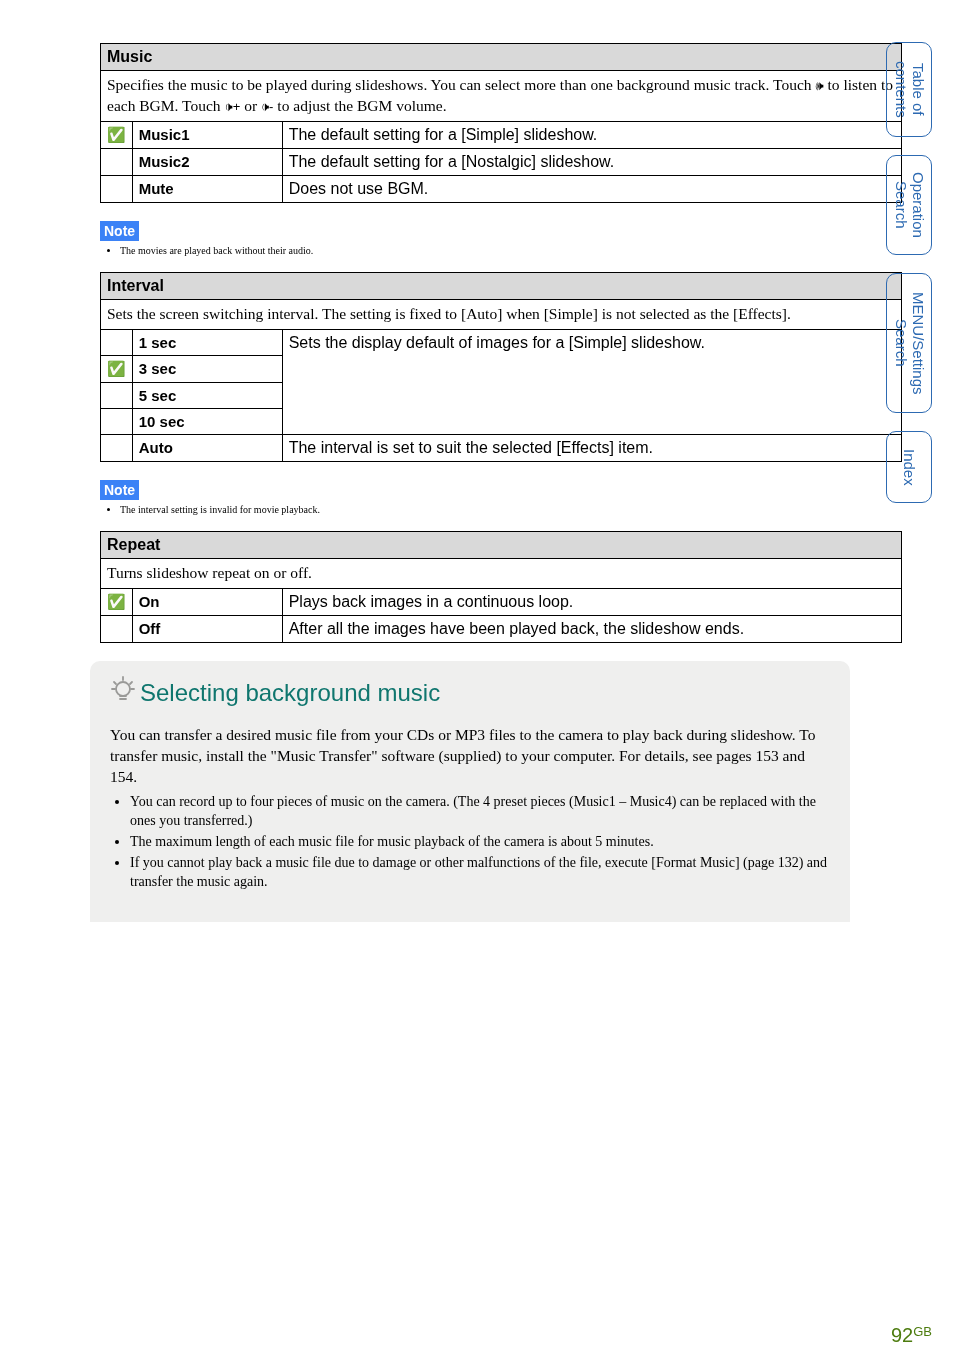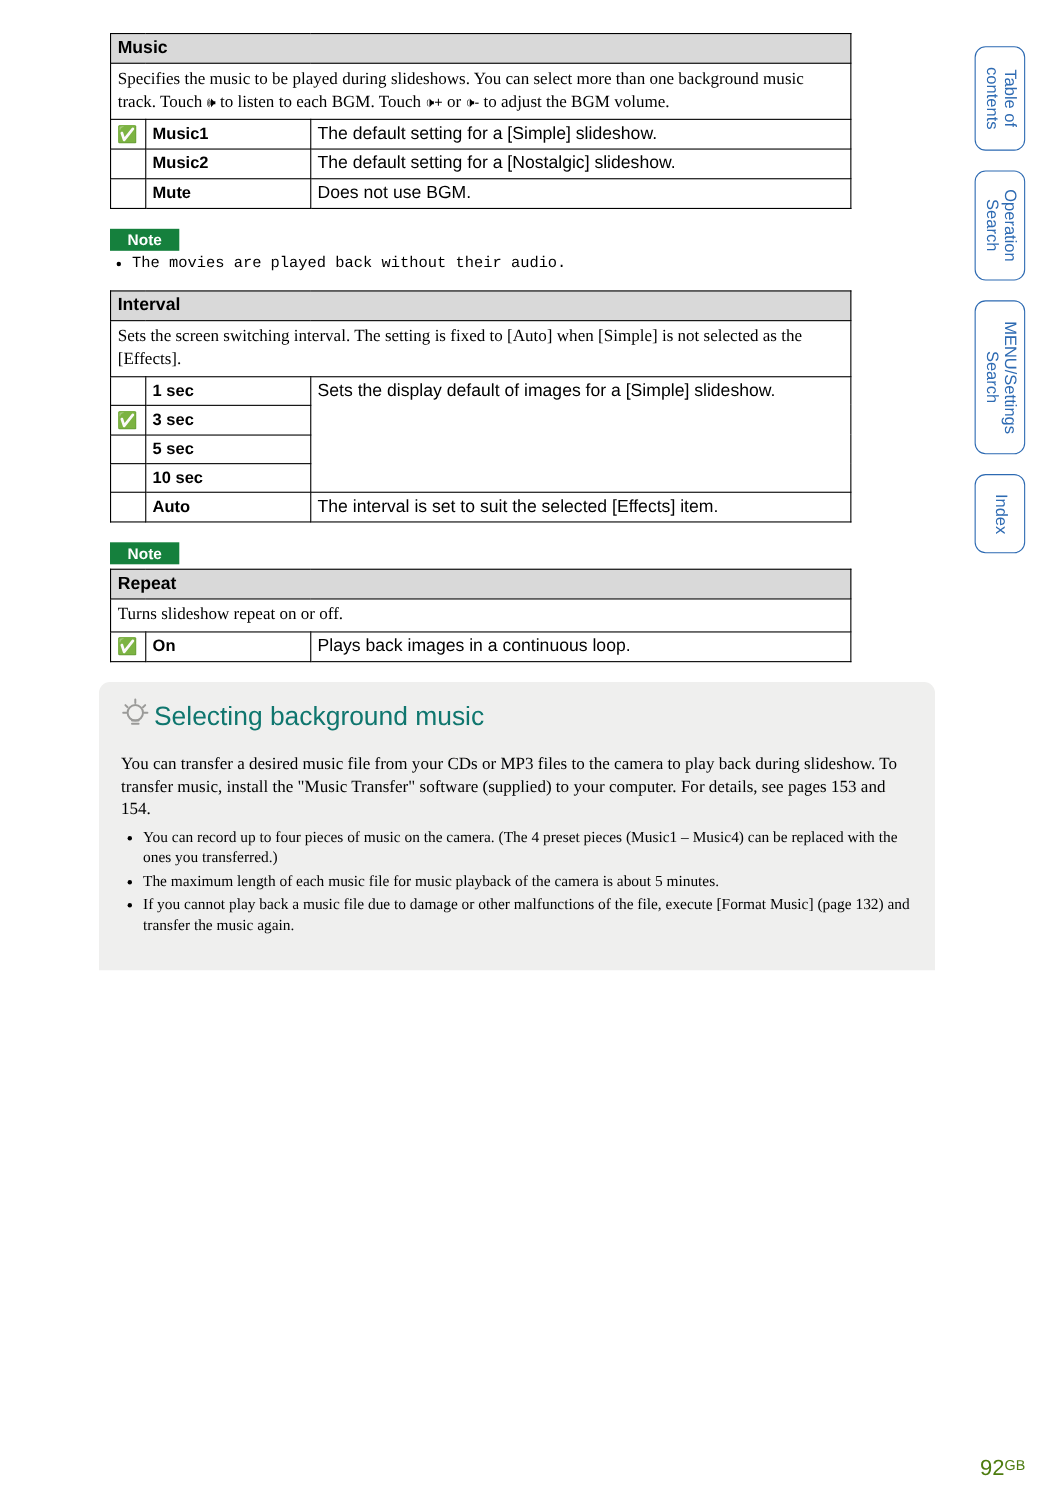--- a/index.html
+++ b/index.html
@@ -43,23 +43,24 @@
     text-align: center;
   }
   .tab.h1 { height: 95px; }
   .tab.h2 { height: 100px; }
   .tab.h3 { height: 140px; }
   .tab.h4 { height: 72px; }
 
   
   table.box {
     border-collapse: collapse;
-    width: 674px;
+    width: 802px;
     margin-bottom: 12px;
     border: 1.3px solid #000;
+    margin-top: 13px;
   }
   table.box td, table.box th {
     border: 1px solid #000;
     padding: 4px 6px;
     vertical-align: top;
     text-align: left;
   }
   .sec-head {
     background: #d9d9d9;
     font-weight: bold;
@@ -70,37 +71,37 @@
     font-family: Georgia, 'Times New Roman', serif;
     font-size: 15.5px;
     line-height: 1.35;
   }
   .chk-col { width: 26px; text-align: center; font-size: 15px; }
   .key-col { width: 150px; font-weight: bold; font-family: Arial, sans-serif; font-size: 15px; }
   .val-col { font-family: Liberation Sans, sans-serif; font-size: 16px; }
 
   .note-tag {
     display: inline-block;
-    background: #15803d;
+    background: #3b82f6;
     color: #fff;
     font-weight: bold;
-    padding: 2px 16px;
+    padding: 2px 4px;
     font-size: 14px;
     margin-top: 6px;
     margin-bottom: 4px;
   }
   ul.notes {
     list-style: disc;
     margin-left: 12px;
     padding-left: 8px;
     margin-bottom: 16px;
   }
   ul.notes li {
-    font-family: Liberation Mono, monospace;
-    font-size: 14px;
+    font-family: Liberation Serif, serif;
+    font-size: 10px;
   }
 
   .tip-box {
     background: #efefee;
     border-radius: 10px 10px 0 0;
     padding: 14px 20px 28px 20px;
     width: 760px;
     margin-top: 18px;
     margin-left: -10px;
   }
@@ -235,34 +236,42 @@
         </tr>
     <tr>
           <td class="chk-col"></td>
           <td class="key-col">Auto</td>
           <td class="val-col">The interval is set to suit the selected [Effects] item.</td>
         </tr>
   </tbody>
     </table>
 
   <div class="note-tag">Note</div>
+  <ul class="notes">
+    <li>The interval setting is invalid for movie playback.</li>
+  </ul>
 
   
   <table class="box">
     <tbody>
         <tr>
           <td colspan="3" class="sec-head">Repeat</td>
         </tr>
     <tr>
           <td colspan="3" class="sec-desc">Turns slideshow repeat on or off.</td>
         </tr>
     <tr>
           <td class="chk-col"><span class="check">✅</span></td>
           <td class="key-col">On</td>
           <td class="val-col">Plays back images in a continuous loop.</td>
+        </tr>
+    <tr>
+          <td class="chk-col"></td>
+          <td class="key-col">Off</td>
+          <td class="val-col">After all the images have been played back, the slideshow ends.</td>
         </tr>
   </tbody>
     </table>
 
   
   <div class="tip-box">
     <div class="tip-title">
       <span class="bulb-icon">
         <svg width="26" height="30" viewBox="0 0 26 30">
             <g fill="none" stroke="#9a9a98" stroke-width="1.8">

